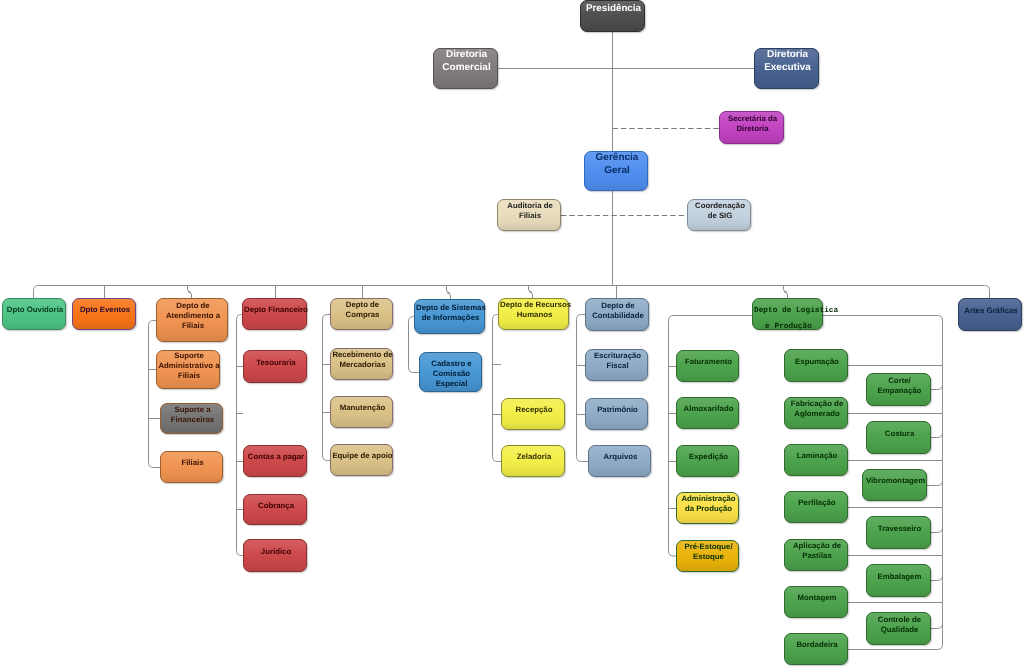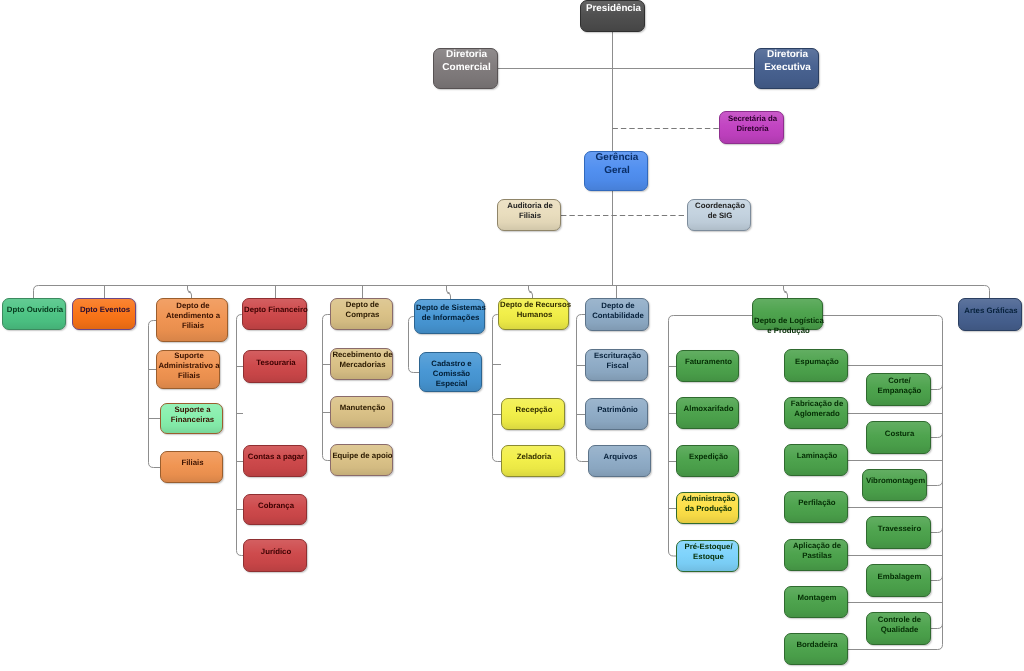--- a/index.html
+++ b/index.html
@@ -112,21 +112,21 @@
   <div class="node" style="left:156px;top:298px;width:72px;height:44px;color:#3a1200;font-size:7.8px;background:#f09350;border:1px solid #9a5e2e;">
     <span class="lbl" style="line-height:10px;padding-top:0;margin-top:2.3px;">Depto de
 Atendimento a
 Filiais</span>
   </div>
   <div class="node" style="left:156px;top:350px;width:64px;height:39px;color:#3a1200;font-size:7.8px;background:#f09350;border:1px solid #9a5e2e;">
     <span class="lbl" style="line-height:10px;padding-top:0;margin-top:-0.2px;">Suporte
 Administrativo a
 Filiais</span>
   </div>
-  <div class="node" style="left:160px;top:403px;width:63px;height:31px;color:#3a1200;font-size:7.8px;background:#86efac;border:1px solid #9a5e2e;">
+  <div class="node" style="left:160px;top:403px;width:63px;height:31px;color:#3a1200;font-size:7.8px;background:#737373;border:1px solid #9a5e2e;">
     <span class="lbl" style="line-height:10px;padding-top:0;margin-top:0.8px;">Suporte a
 Financeiras</span>
   </div>
   <div class="node" style="left:160px;top:451px;width:63px;height:32px;color:#3a1200;font-size:7.8px;background:#f09350;border:1px solid #9a5e2e;">
     <span class="lbl" style="line-height:10px;padding-top:0;margin-top:6.3px;">Filiais</span>
   </div>
   <div class="node" style="left:242px;top:298px;width:65px;height:32px;color:#3b0000;font-size:7.8px;background:#cd4749;border:1px solid #8f2f31;">
     <span class="lbl" style="line-height:10px;padding-top:0;margin-top:6.3px;">Depto Financeiro</span>
   </div>
   <div class="node" style="left:243px;top:350px;width:64px;height:33px;color:#3b0000;font-size:7.8px;background:#cd4749;border:1px solid #8f2f31;">
@@ -182,37 +182,37 @@
     <span class="lbl" style="line-height:10px;padding-top:0;margin-top:1.3px;">Escrituração
 Fiscal</span>
   </div>
   <div class="node" style="left:585px;top:398px;width:63px;height:32px;color:#06203a;font-size:7.8px;background:#8eabc6;border:1px solid #5c7389;">
     <span class="lbl" style="line-height:10px;padding-top:0;margin-top:6.3px;">Patrimônio</span>
   </div>
   <div class="node" style="left:588px;top:445px;width:63px;height:32px;color:#06203a;font-size:7.8px;background:#8eabc6;border:1px solid #5c7389;">
     <span class="lbl" style="line-height:10px;padding-top:0;margin-top:6.3px;">Arquivos</span>
   </div>
   <div class="node" style="left:752px;top:298px;width:71px;height:32px;color:#042d04;font-size:7.8px;background:#4ba24b;border:1px solid #2f6a2f;">
-    <span class="lbl" style="line-height:10px;padding-top:16px;margin-top:1.3px;">Depto de Logística
+    <span class="lbl" style="line-height:16px;padding-top:3px;margin-top:1.3px;font-family:Liberation Mono, monospace;">Depto de Logística
 e Produção</span>
   </div>
   <div class="node" style="left:676px;top:350px;width:63px;height:32px;color:#042d04;font-size:7.8px;background:#4ba24b;border:1px solid #2f6a2f;">
     <span class="lbl" style="line-height:10px;padding-top:0;margin-top:6.3px;">Faturamento</span>
   </div>
   <div class="node" style="left:676px;top:397px;width:63px;height:32px;color:#042d04;font-size:7.8px;background:#4ba24b;border:1px solid #2f6a2f;">
     <span class="lbl" style="line-height:10px;padding-top:0;margin-top:6.3px;">Almoxarifado</span>
   </div>
   <div class="node" style="left:676px;top:445px;width:63px;height:32px;color:#042d04;font-size:7.8px;background:#4ba24b;border:1px solid #2f6a2f;">
     <span class="lbl" style="line-height:10px;padding-top:0;margin-top:6.3px;">Expedição</span>
   </div>
   <div class="node" style="left:676px;top:492px;width:63px;height:32px;color:#042d04;font-size:7.8px;background:#fde047;border:1px solid #2f6a2f;">
     <span class="lbl" style="line-height:10px;padding-top:0;margin-top:1.3px;">Administração
 da Produção</span>
   </div>
-  <div class="node" style="left:676px;top:540px;width:63px;height:32px;color:#042d04;font-size:7.8px;background:#7dd3fc;border:1px solid #2f6a2f;">
+  <div class="node" style="left:676px;top:540px;width:63px;height:32px;color:#042d04;font-size:7.8px;background:#eab308;border:1px solid #2f6a2f;">
     <span class="lbl" style="line-height:10px;padding-top:0;margin-top:1.3px;">Pré-Estoque/
 Estoque</span>
   </div>
   <div class="node" style="left:784px;top:349px;width:64px;height:33px;color:#042d04;font-size:7.8px;background:#4ba24b;border:1px solid #2f6a2f;">
     <span class="lbl" style="line-height:10px;padding-top:0;margin-top:6.8px;">Espumação</span>
   </div>
   <div class="node" style="left:784px;top:397px;width:64px;height:32px;color:#042d04;font-size:7.8px;background:#4ba24b;border:1px solid #2f6a2f;">
     <span class="lbl" style="line-height:10px;padding-top:0;margin-top:1.3px;">Fabricação de
 Aglomerado</span>
   </div>

